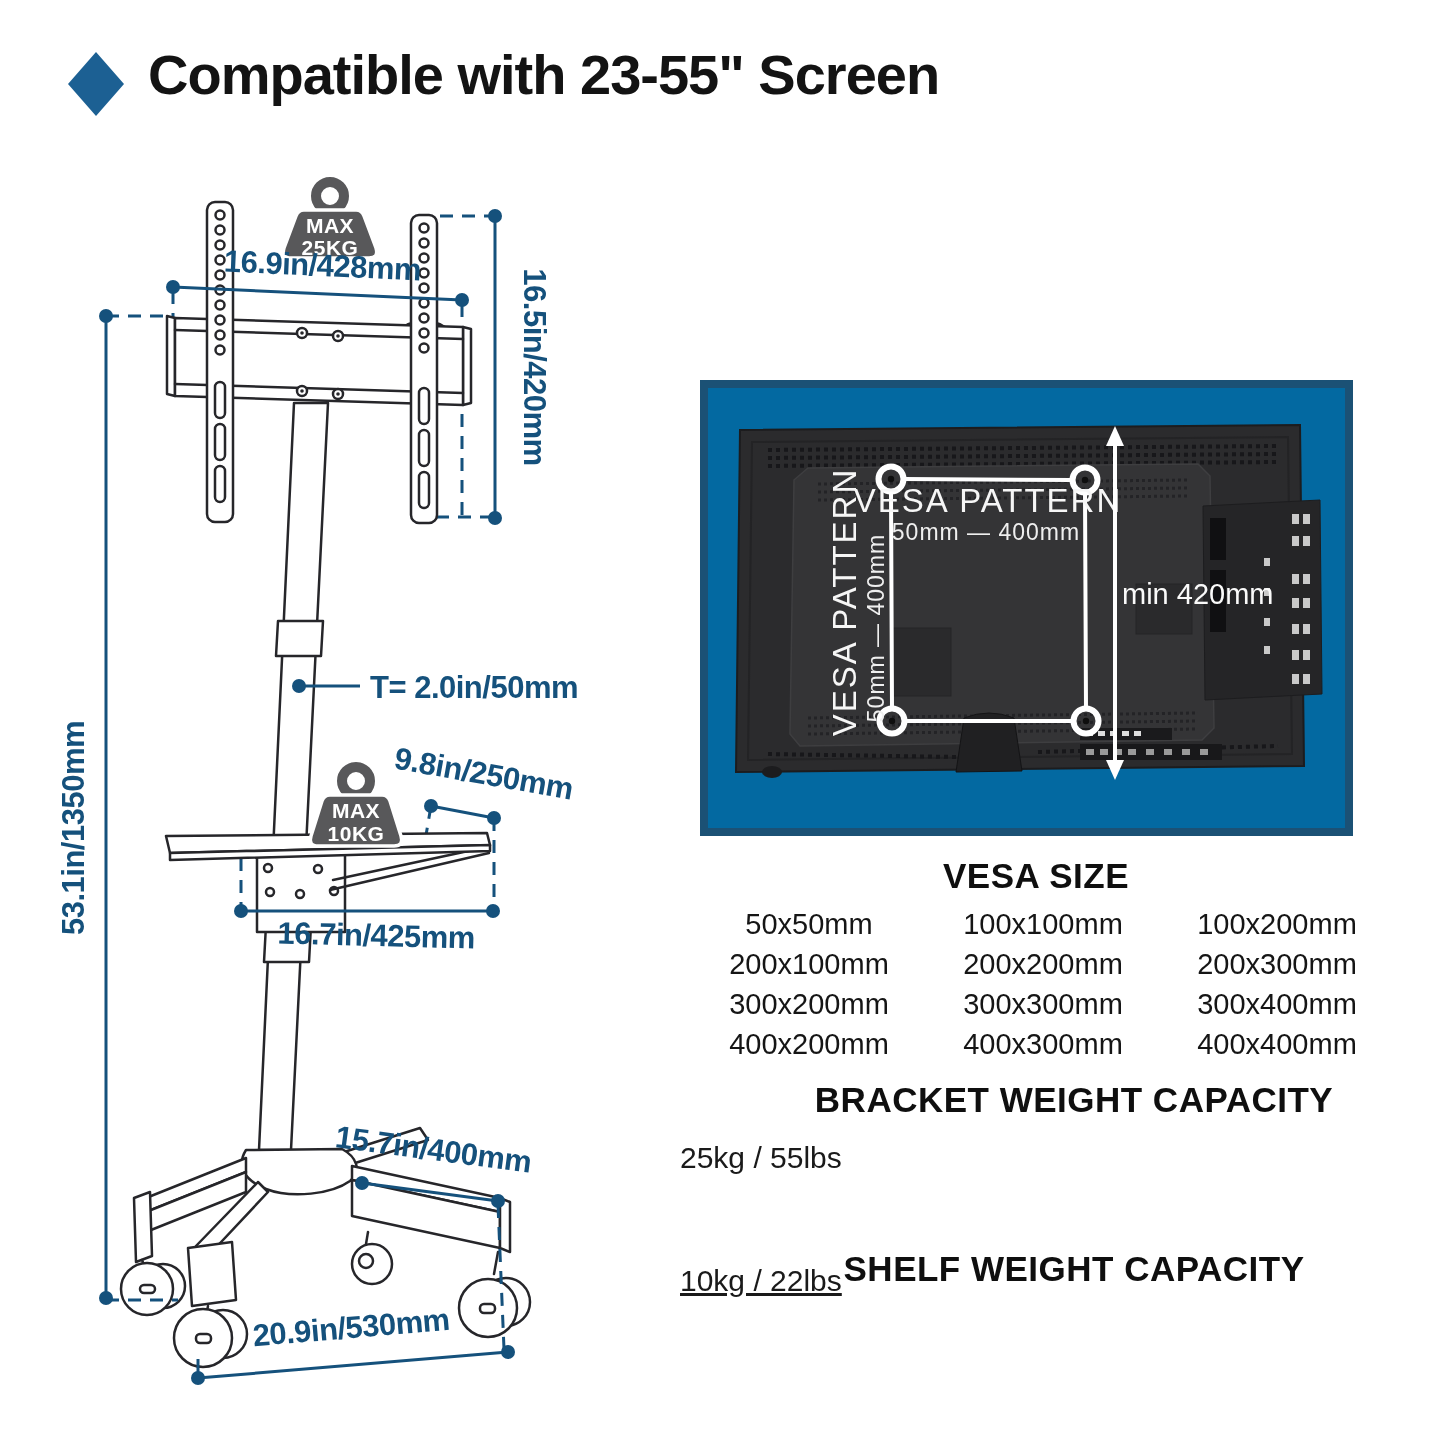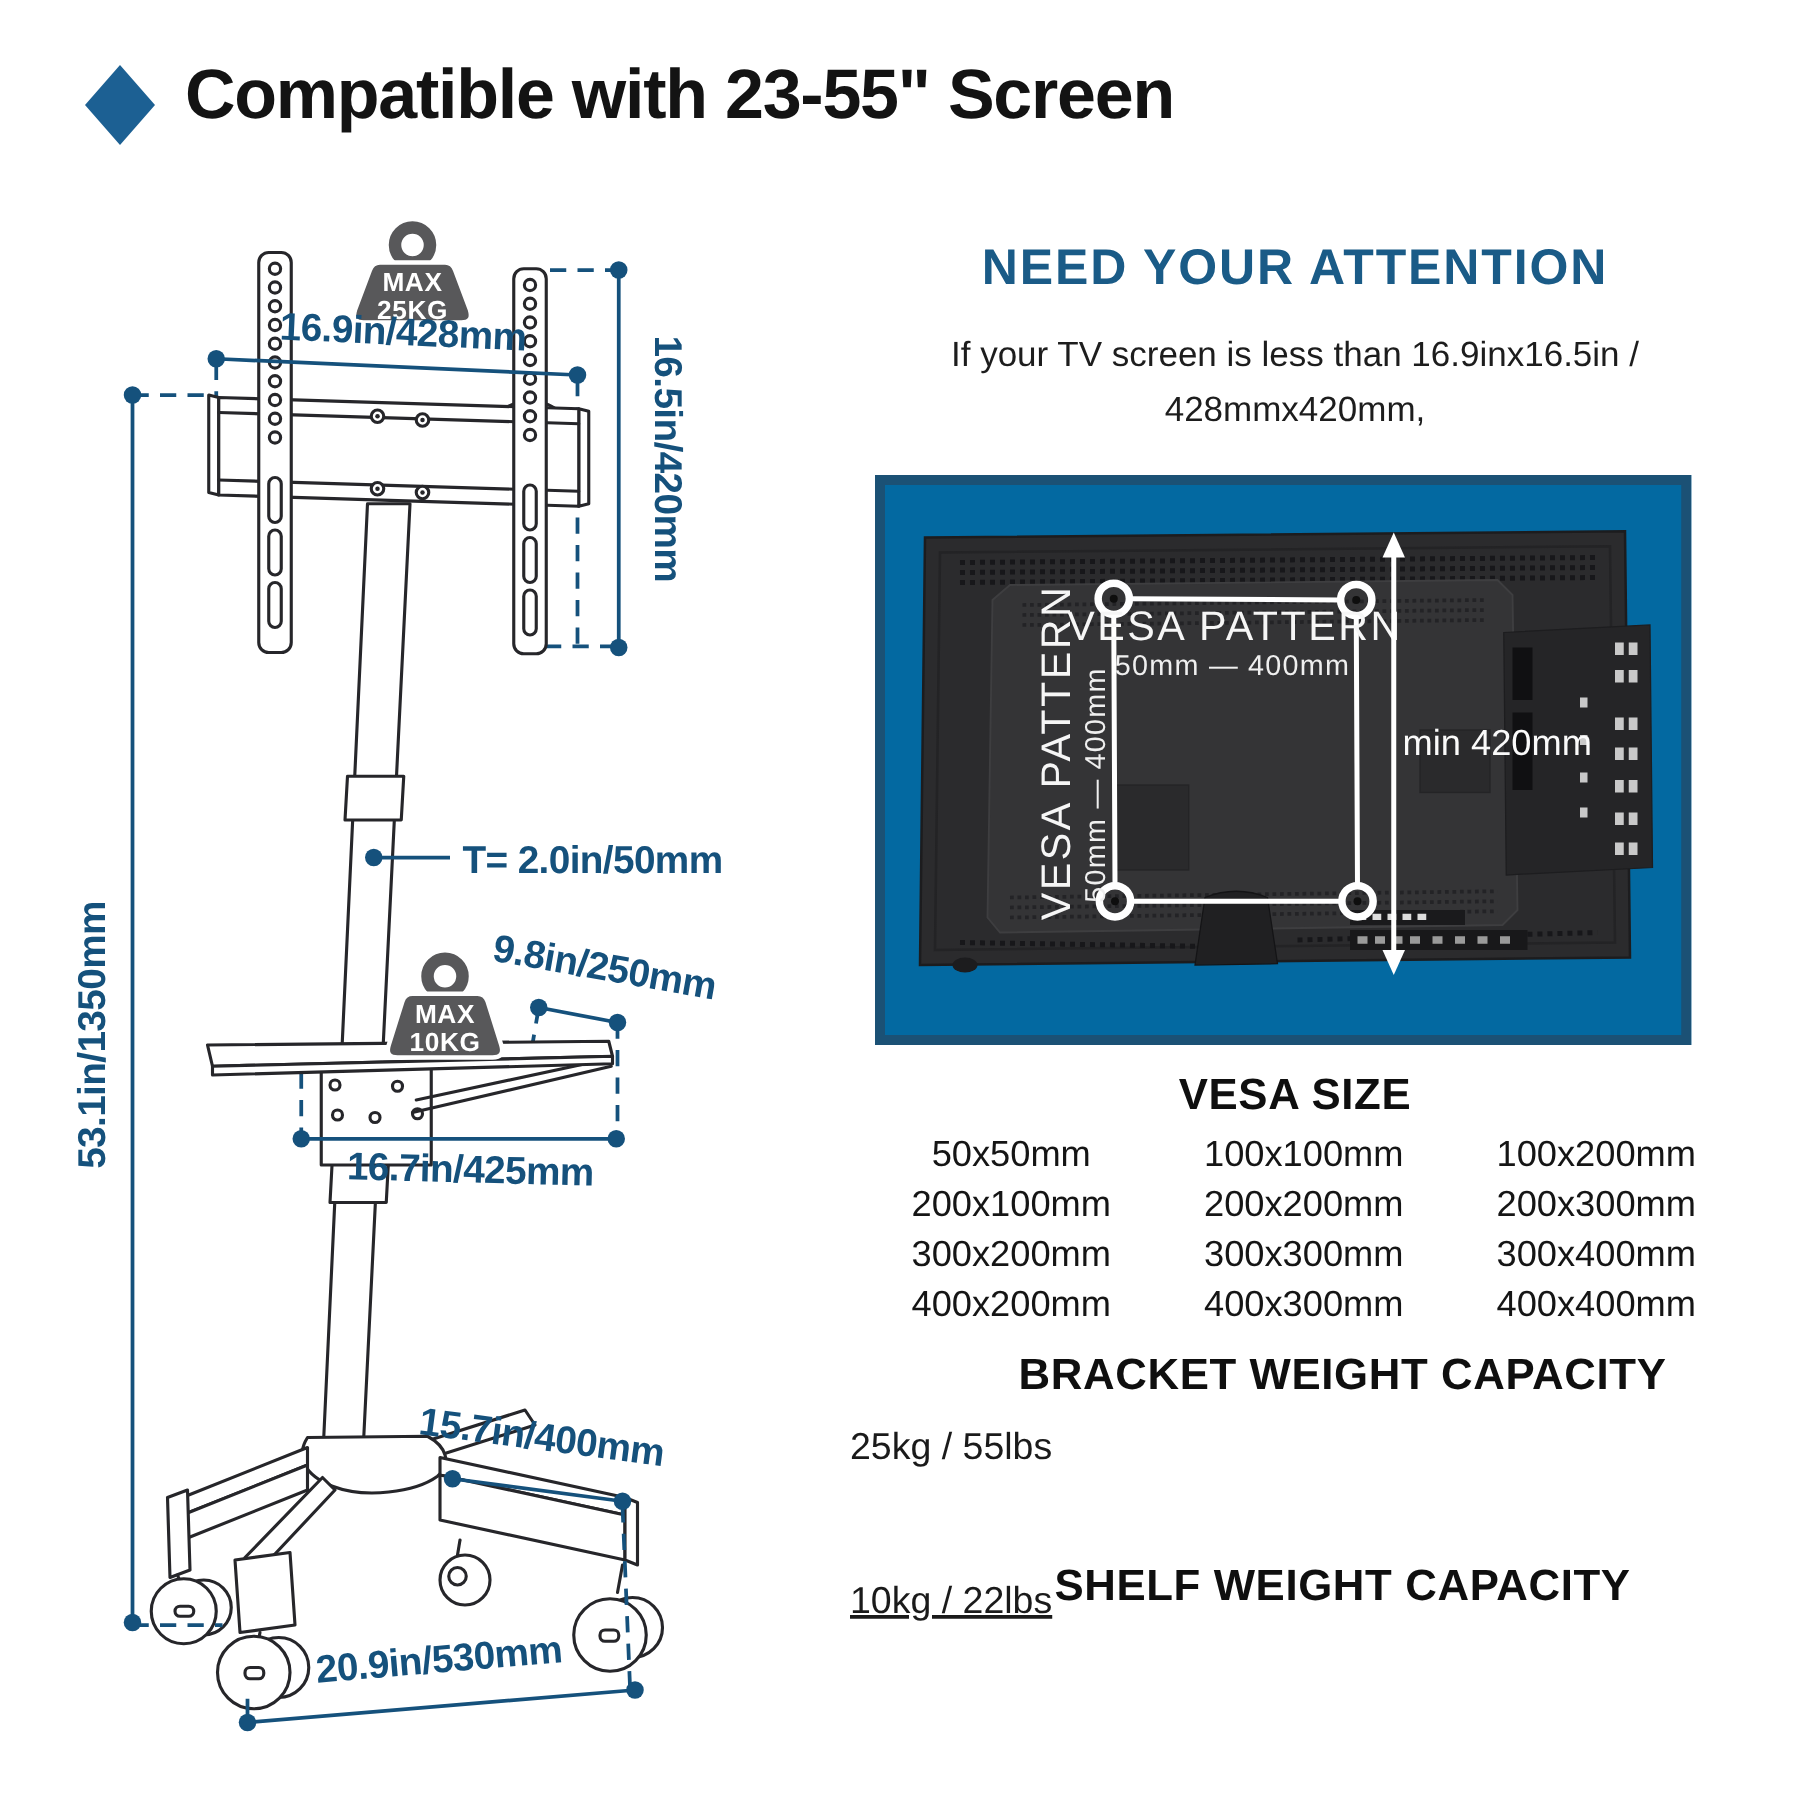--- a/index.html
+++ b/index.html
@@ -233,23 +233,21 @@
     <text class="dim-label" transform="translate(322,276) rotate(2.6)" text-anchor="middle">16.9in/428mm</text>
     <text class="dim-label" transform="translate(524,367) rotate(90)" text-anchor="middle">16.5in/420mm</text>
     <text class="dim-label" transform="translate(84,828) rotate(-90)" text-anchor="middle">53.1in/1350mm</text>
     <text class="dim-label" x="370" y="698" text-anchor="start">T= 2.0in/50mm</text>
     <text class="dim-label" transform="translate(482,784) rotate(10)" text-anchor="middle">9.8in/250mm</text>
     <text class="dim-label" transform="translate(376,946) rotate(1.5)" text-anchor="middle">16.7in/425mm</text>
     <text class="dim-label" transform="translate(432,1160) rotate(7.5)" text-anchor="middle">15.7in/400mm</text>
     <text class="dim-label" transform="translate(352,1338) rotate(-4.8)" text-anchor="middle">20.9in/530mm</text>
   </svg>
 
-  <div class="attn-heading">NEED YOUR ATTENTION</div>
   <div class="attn-para">
-    <div>If your TV screen is less than 16.9inx16.5in / 428mmx420mm,</div>
   </div>
 
   <div class="tv-frame">
     <svg width="637" height="440" viewBox="0 0 637 440" xmlns="http://www.w3.org/2000/svg">
       <polygon points="32,42 592,37 596,378 28,384" fill="#2b2b2d" stroke="#1c1c1e" stroke-width="2"></polygon>
       <polygon points="44,54 580,49 584,366 40,372" fill="none" stroke="#232325" stroke-width="2"></polygon>
       <path class="vent" d="M60 62 L570 58 M60 70 L570 66 M60 78 L570 74"></path>
       <path class="vent" d="M60 366 L250 369 M330 364 L570 358"></path>
       <polygon points="100,80 490,76 502,88 506,340 494,352 92,358 82,346 86,92" fill="#343436" stroke="#3e3e40" stroke-width="1.5"></polygon>
       <path class="vent2" d="M110 96 L480 92 M110 104 L480 100 M110 112 L480 108"></path>

